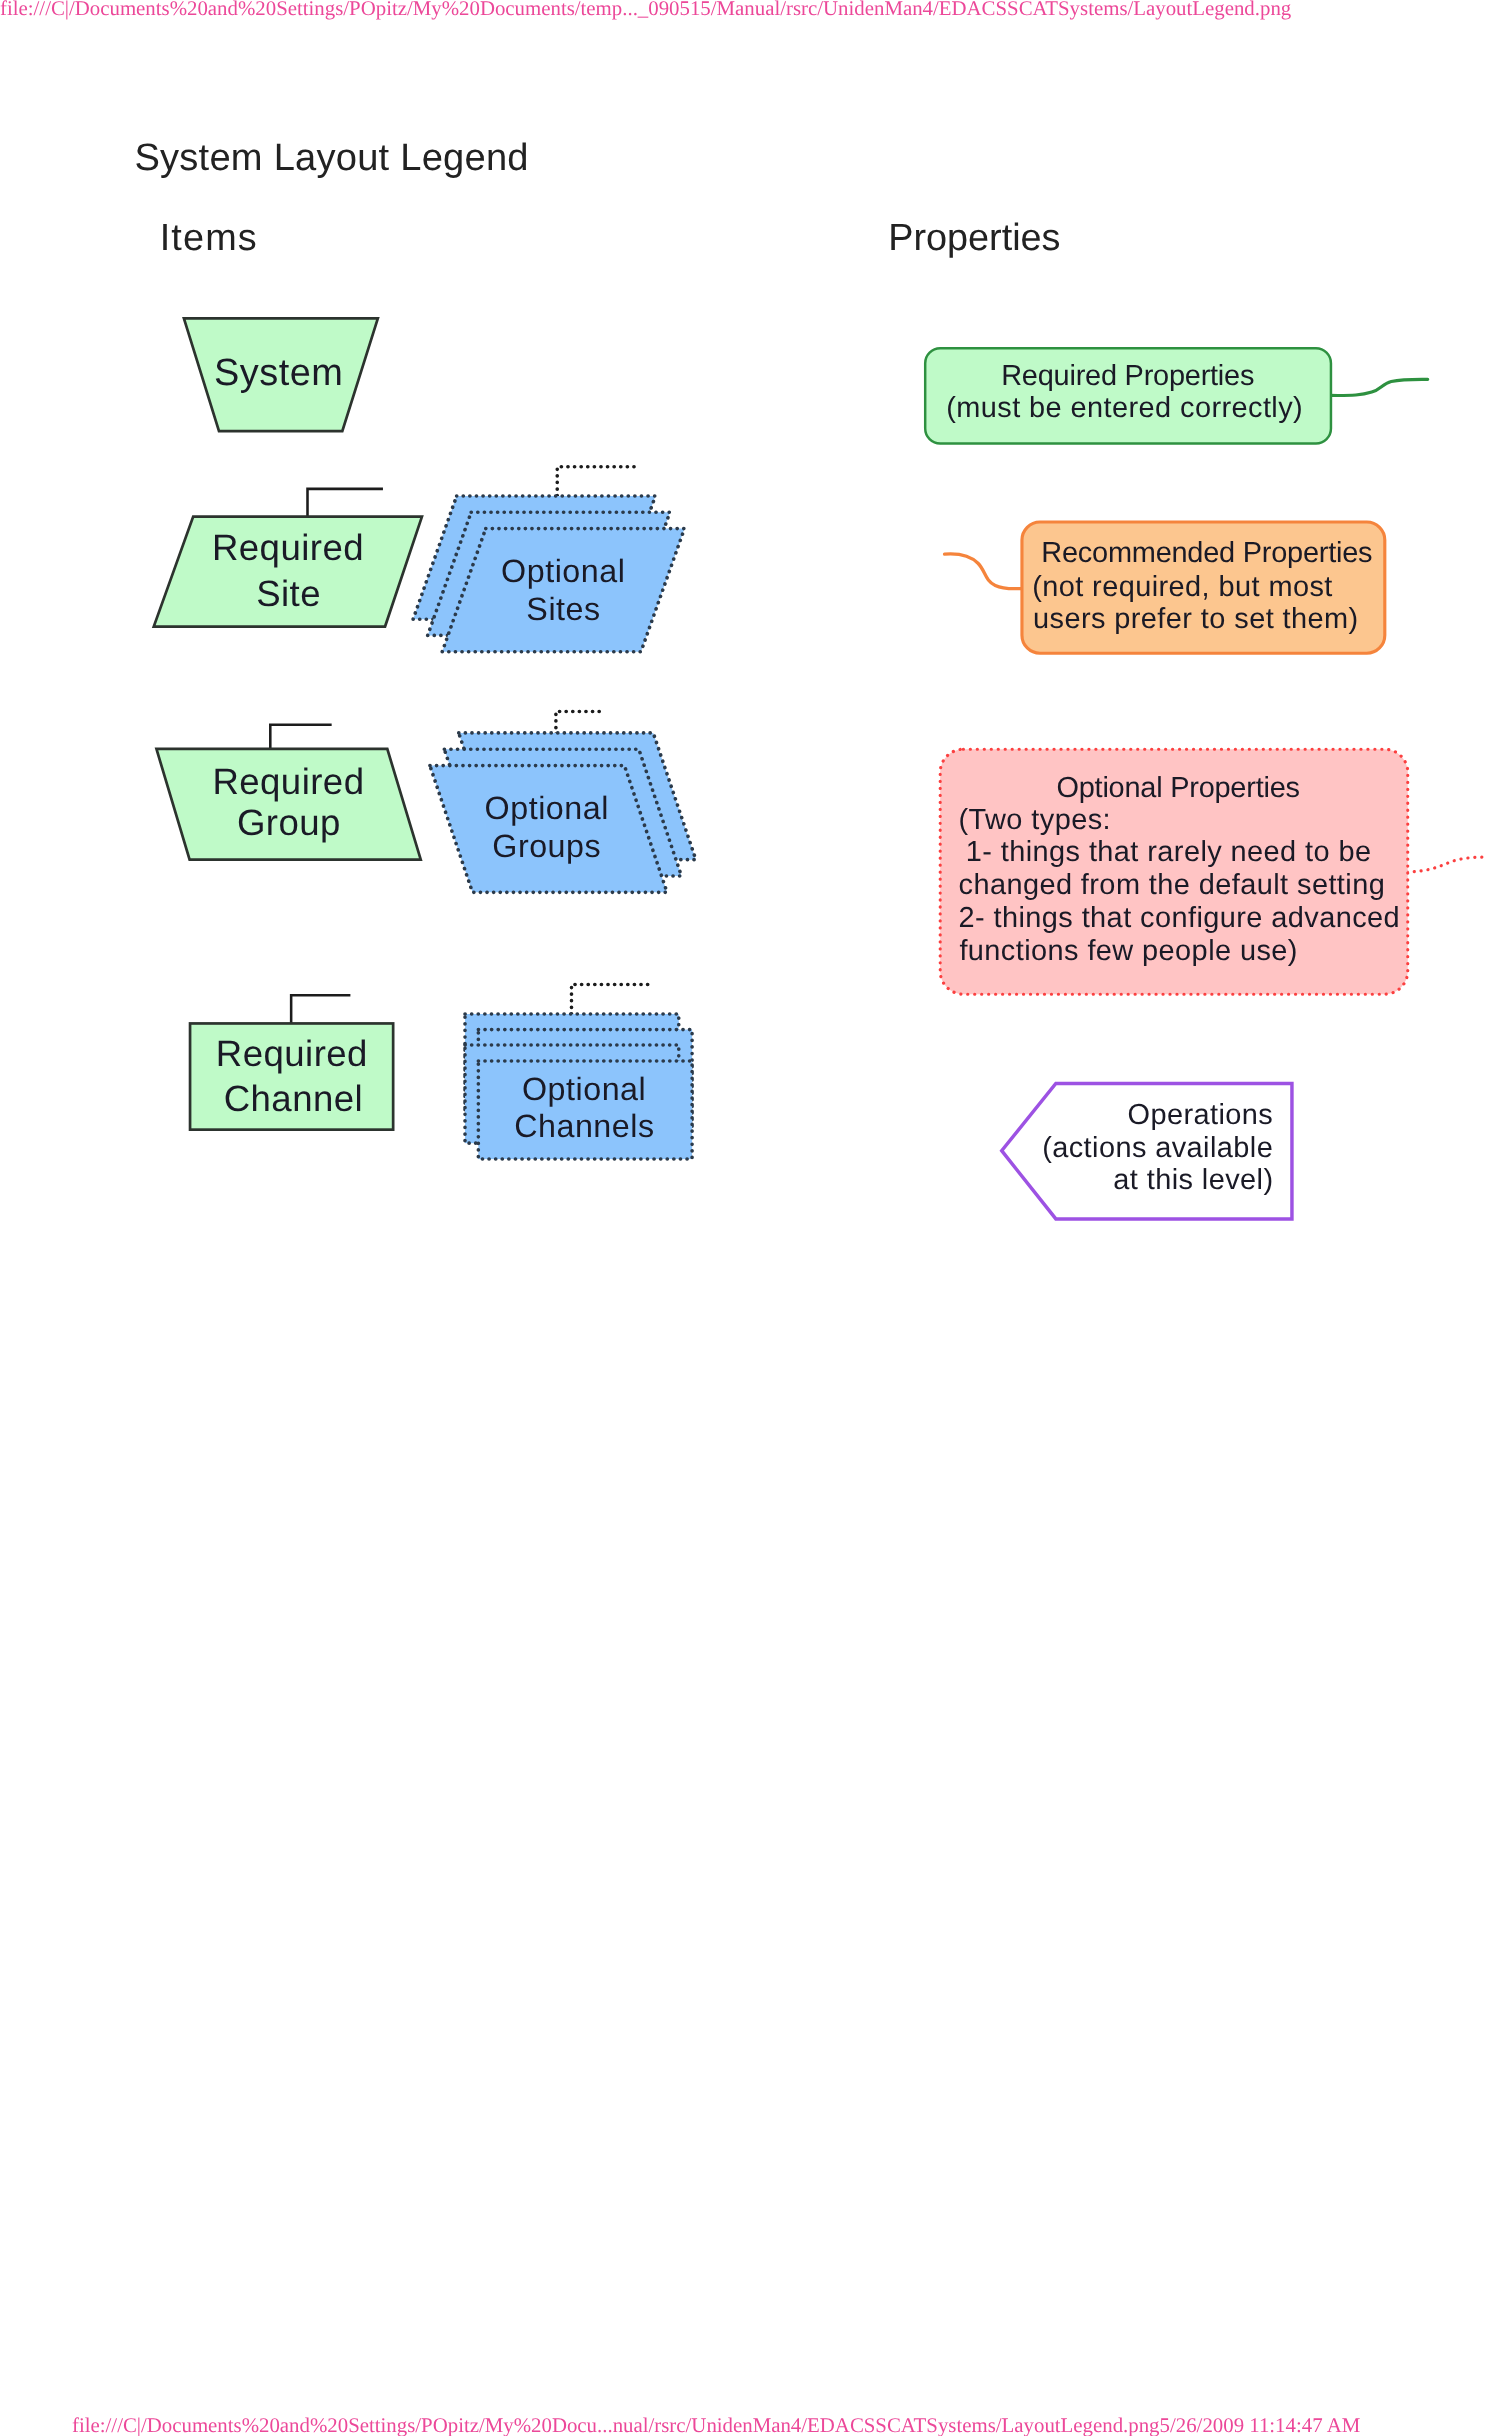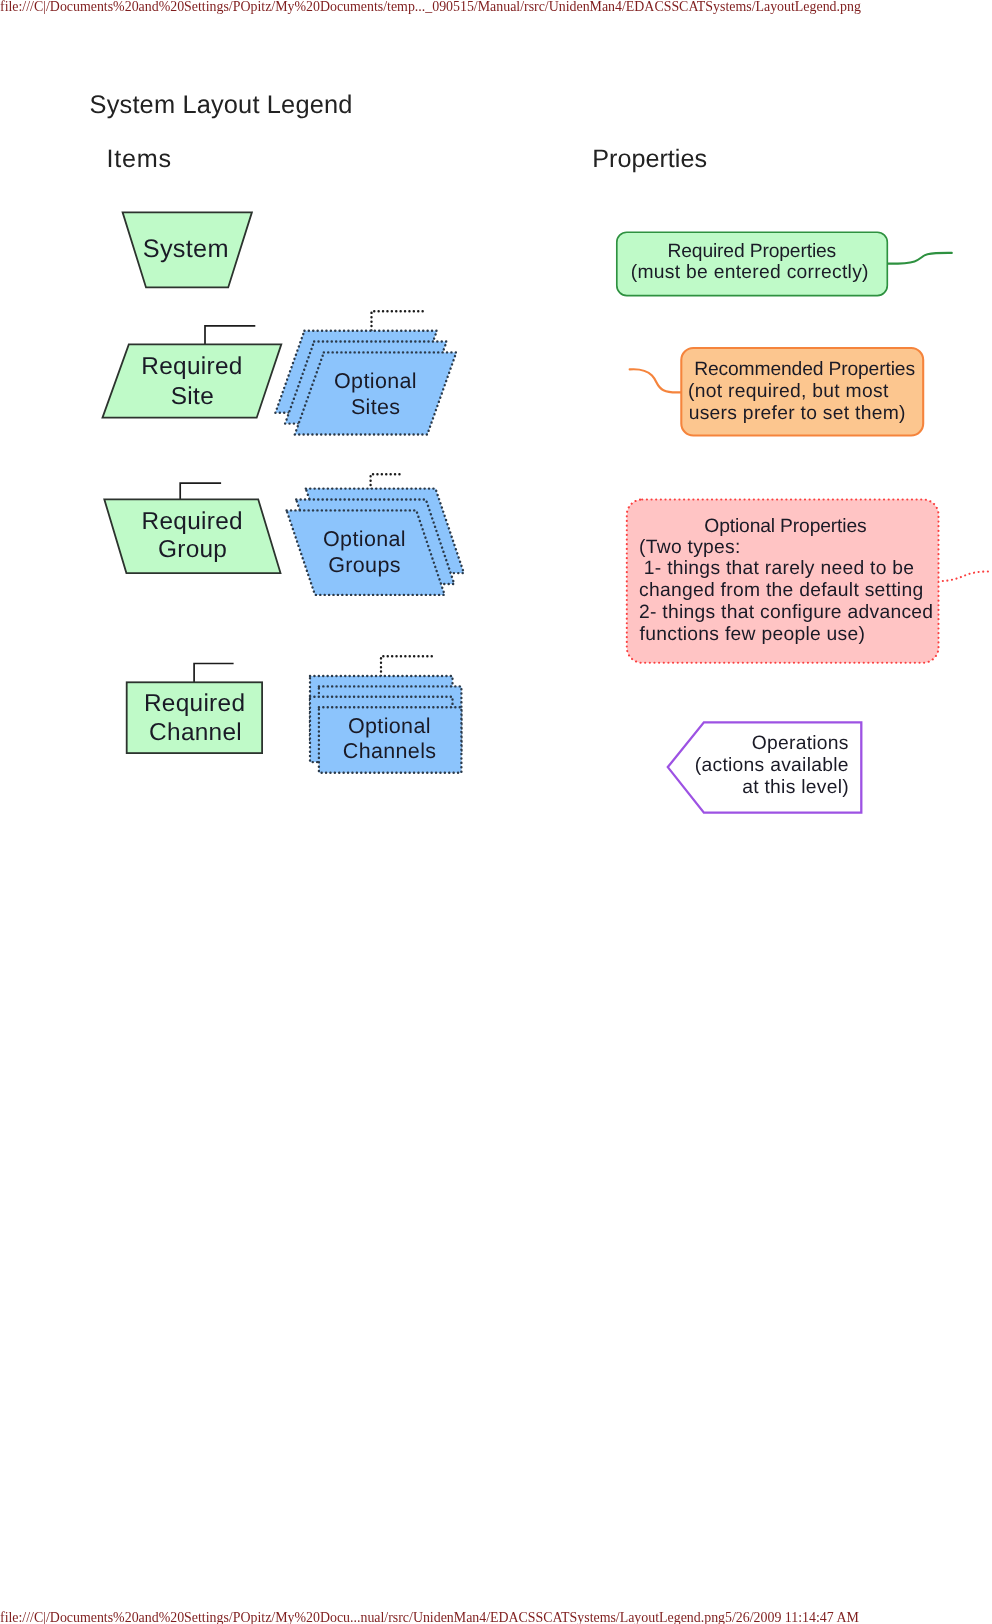--- a/index.html
+++ b/index.html
@@ -1,21 +1,21 @@
 <!DOCTYPE html>
 <html><head>
 <meta charset="utf-8">
 <title>LayoutLegend</title>
 <style>
   html,body{margin:0;padding:0;background:#fff;}
   body{width:992px;height:1624px;overflow:hidden;font-family:"Liberation Serif",serif;}
   .page{position:relative;width:992px;height:1624px;background:#fff;transform:translateZ(0);}
-  .urlbar{position:absolute;font-family:"Liberation Serif",serif;font-size:13.9px;color:#7f1d1d;white-space:nowrap;line-height:13.9px;transform:translateZ(0);-webkit-font-smoothing:antialiased;}
+  .urlbar{position:absolute;font-family:"Liberation Serif",serif;font-size:13.9px;color:#ec4899;white-space:nowrap;line-height:13.9px;transform:translateZ(0);-webkit-font-smoothing:antialiased;}
   #url-top{left:0px;top:0px;}
-  #url-bottom{left:0px;top:1611px;}
+  #url-bottom{left:0px;top:1611px;padding-left:48px;}
   svg{position:absolute;left:0;top:0;opacity:0.999;}
   text{font-family:"Liberation Sans",sans-serif;fill:#1a1a26;white-space:pre;opacity:0.999;-webkit-font-smoothing:antialiased;text-rendering:geometricPrecision;}
   .h1{font-size:25.4px;fill:#222;letter-spacing:0.16px;}
   .h2{font-size:25.2px;fill:#222;}
   .sp{letter-spacing:0.75px;}
   .lbl-sys{font-size:25.3px;letter-spacing:0.3px;}
   .lbl-req{font-size:24.4px;letter-spacing:0.3px;}
   .lbl-opt{font-size:21.5px;letter-spacing:0.35px;}
   .lbl-prop{font-size:19.3px;letter-spacing:0.28px;}
   .tight{letter-spacing:-0.15px;}

